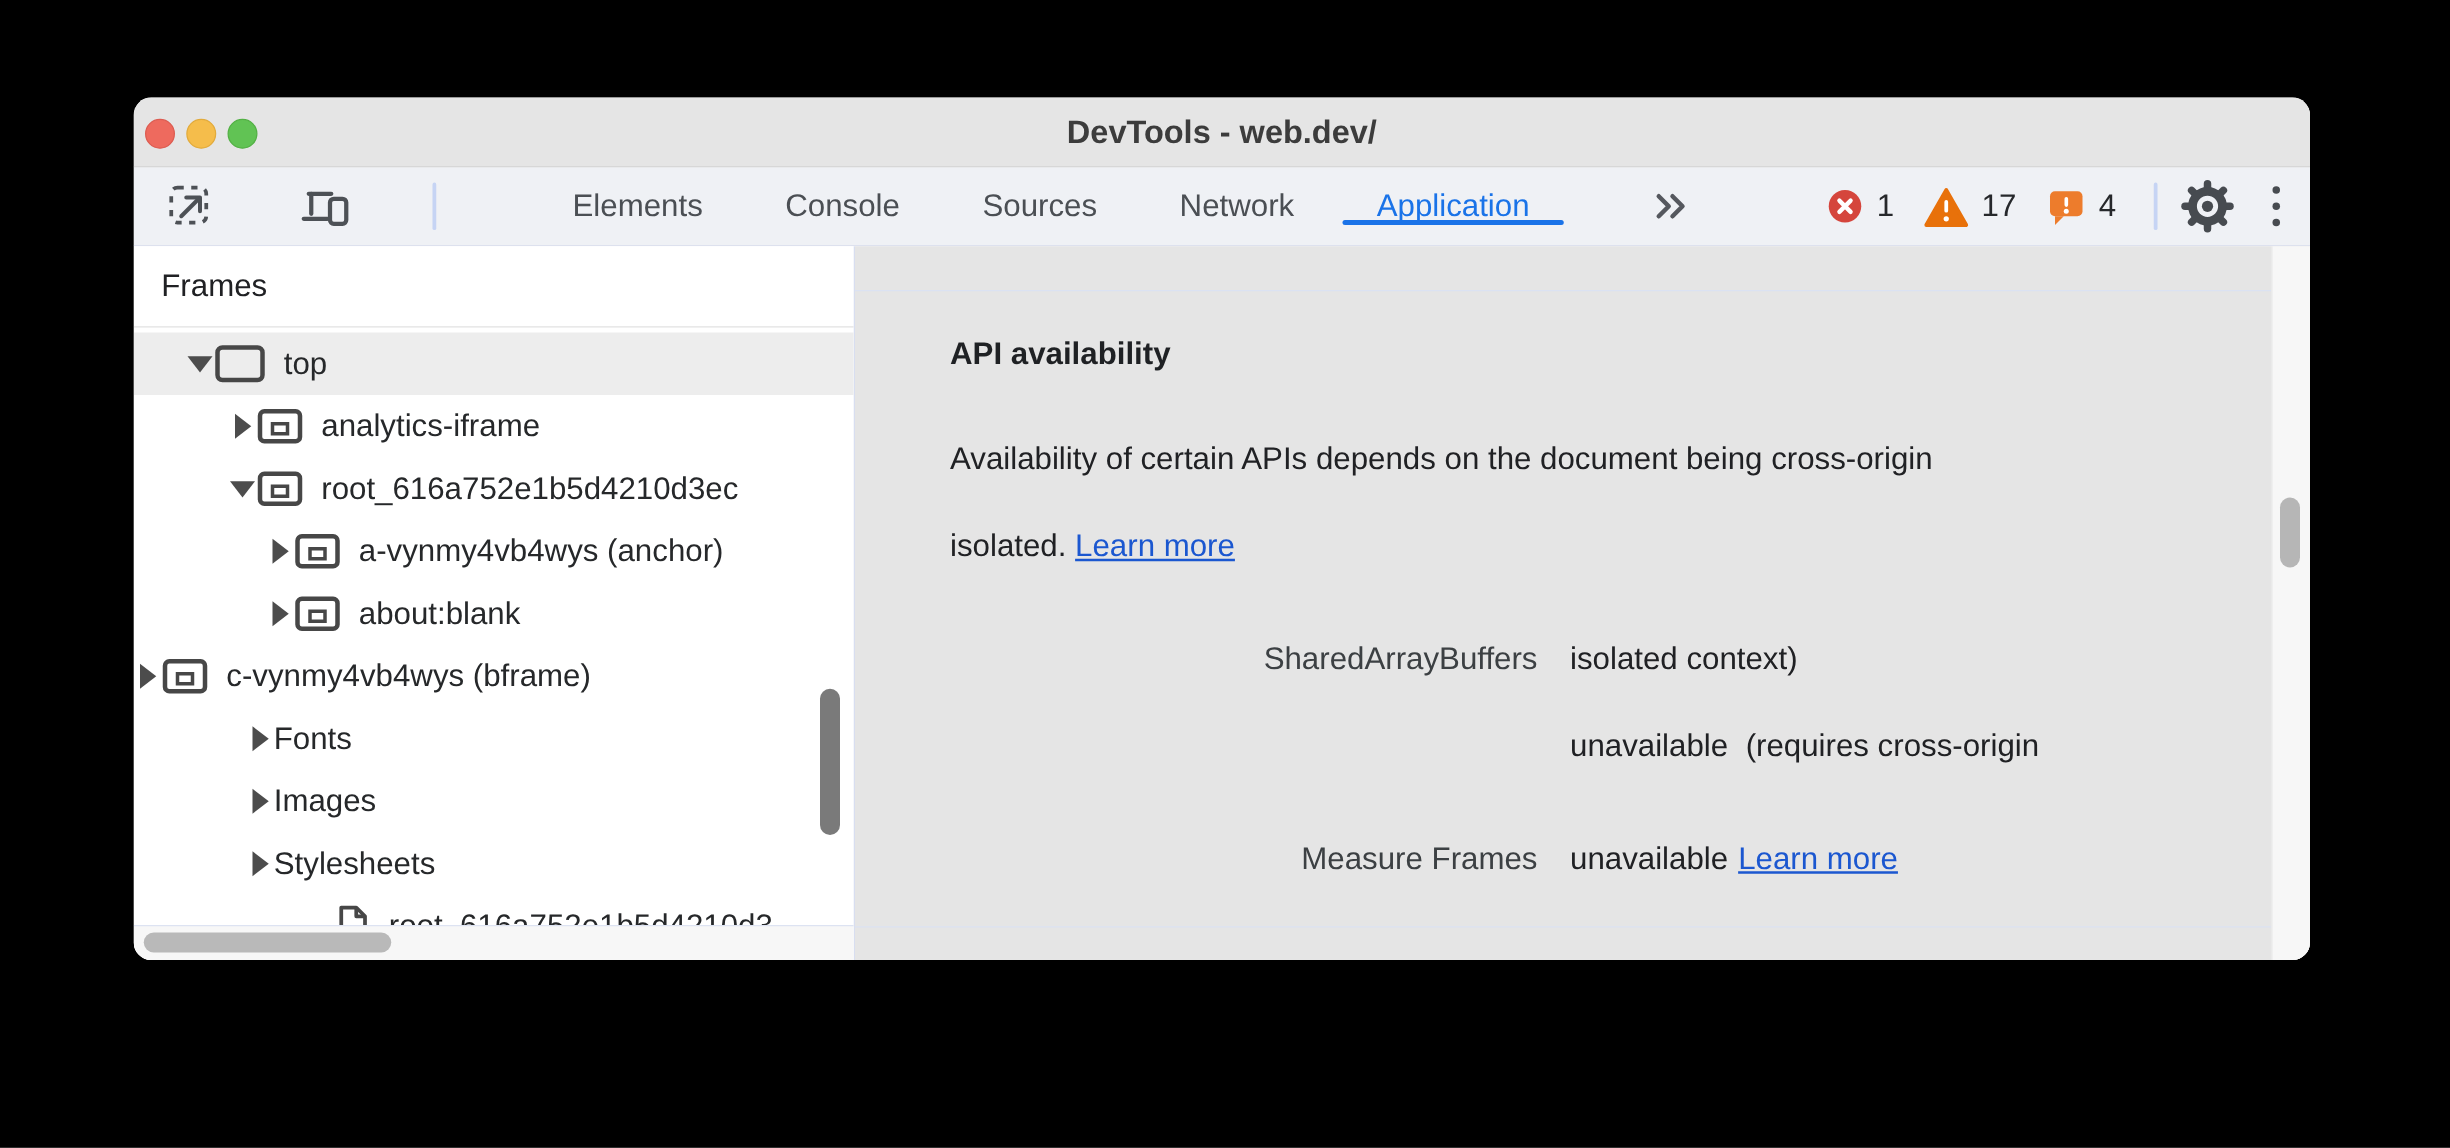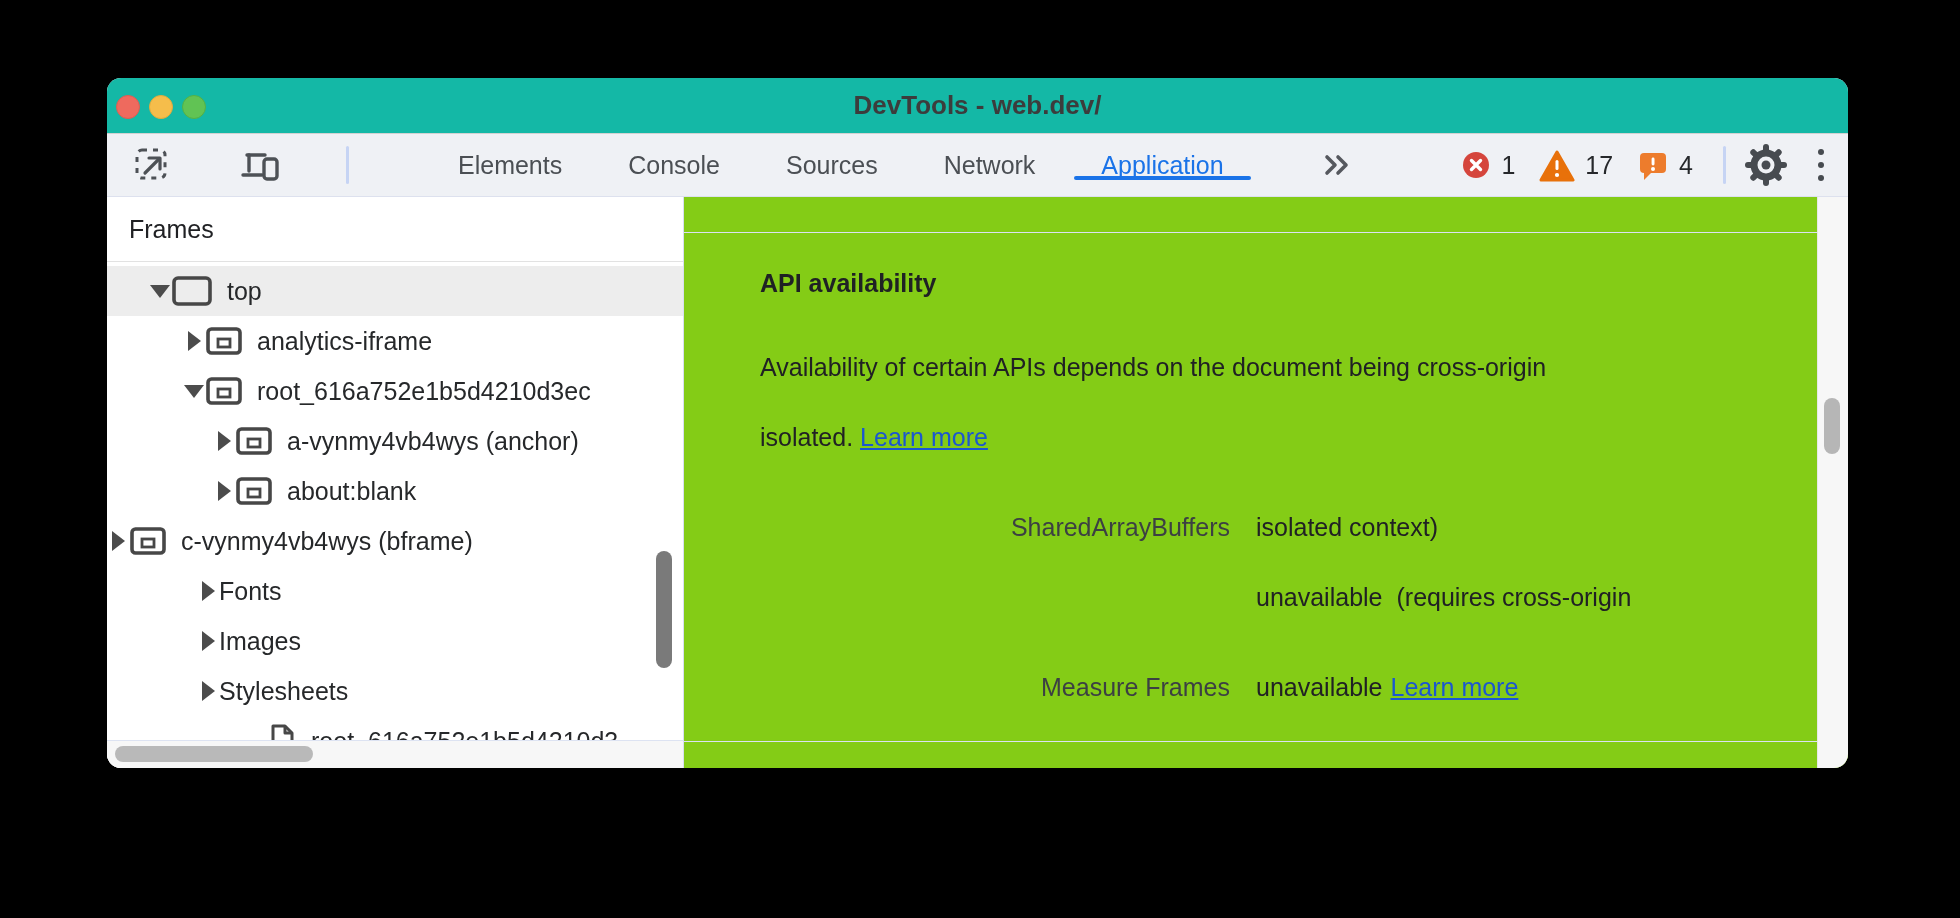--- a/index.html
+++ b/index.html
@@ -1,21 +1,21 @@
 <!DOCTYPE html>
 <html><head>
 <meta charset="utf-8">
 <style>
   html,body{margin:0;padding:0;background:#000;}
   .stage{position:relative;width:1960px;height:918px;background:#000;overflow:hidden;
          font-family:"Liberation Sans","DejaVu Sans",sans-serif;}
   .window{position:absolute;left:107px;top:78px;width:1741px;height:690px;background:#fff;
           border-radius:14px;overflow:hidden;box-shadow:0 30px 80px rgba(0,0,0,.65);}
   
-  .titlebar{position:absolute;top:0;left:0;right:0;height:55px;background:#14b8a6;border-bottom:1px solid #d2d2d2;padding-left:40px;}
+  .titlebar{position:absolute;top:0;left:0;right:0;height:55px;background:#e5e5e5;border-bottom:1px solid #d2d2d2;padding-left:40px;}
   .lights{position:absolute;left:9px;top:17px;display:flex;gap:9px;}
   .light{width:22px;height:22px;border-radius:50%;}
   .light.red{background:#ee6a5e;border:1px solid #dd5d52;}
   .light.yellow{background:#f5bd4b;border:1px solid #e2ab3c;}
   .light.green{background:#61c354;border:1px solid #53b145;}
   .title{position:absolute;left:0;right:0;top:0;height:55px;line-height:55px;text-align:center;
          font-size:26px;font-weight:600;color:#3c3c3c;}
   
   .toolbar{position:absolute;top:56px;left:0;right:0;height:62px;background:#eff1f5;
            border-bottom:1px solid #dde1ee;display:flex;align-items:center;}
@@ -43,21 +43,21 @@
   .tree-row.selected{background:#ededed;}
   .tri-box{width:22px;display:flex;justify-content:center;flex-shrink:0;}
   .tri{width:0;height:0;}
   .tri.expanded{border-left:10px solid transparent;border-right:10px solid transparent;border-top:13px solid #4c4c4c;}
   .tri.collapsed{border-top:10px solid transparent;border-bottom:10px solid transparent;border-left:13px solid #4c4c4c;}
   .tree-icon{display:flex;align-items:center;margin-right:14px;flex-shrink:0;}
   .left-vthumb{position:absolute;left:549px;top:354px;width:16px;height:117px;border-radius:8px;background:#7a7a7a;}
   .hscroll{position:absolute;left:0;right:0;bottom:0;height:27px;background:#f7f7f7;border-top:1px solid #dde3f2;}
   .hthumb{position:absolute;left:8px;top:5px;width:198px;height:16px;border-radius:8px;background:#b9b9b9;}
   
-  .right-panel{position:absolute;left:577px;right:0;top:0;bottom:0;background:#84cc16;}
+  .right-panel{position:absolute;left:577px;right:0;top:0;bottom:0;background:#e5e5e5;}
   .rp-div-top{position:absolute;top:35px;left:0;right:30px;height:1px;background:#dbe2f2;}
   .rp-div-bottom{position:absolute;top:544px;left:0;right:30px;height:1px;background:#dbe2f2;}
   .rp-heading{position:absolute;left:76px;top:68px;font-size:25px;font-weight:700;color:#1f2124;line-height:36px;}
   .rp-para{position:absolute;left:76px;top:135px;width:1010px;font-size:25px;color:#202124;line-height:70px;}
   .link{color:#1b57d0;text-decoration:underline;cursor:pointer;}
   .rp-rows{position:absolute;left:88px;top:295px;width:1060px;font-size:25px;color:#202124;line-height:70px;}
   .api-row{display:flex;}
   .api-row + .api-row{margin-top:20px;}
   .api-label{width:458px;text-align:right;color:#3c4043;flex-shrink:0;}
   .api-value{margin-left:26px;width:560px;}

